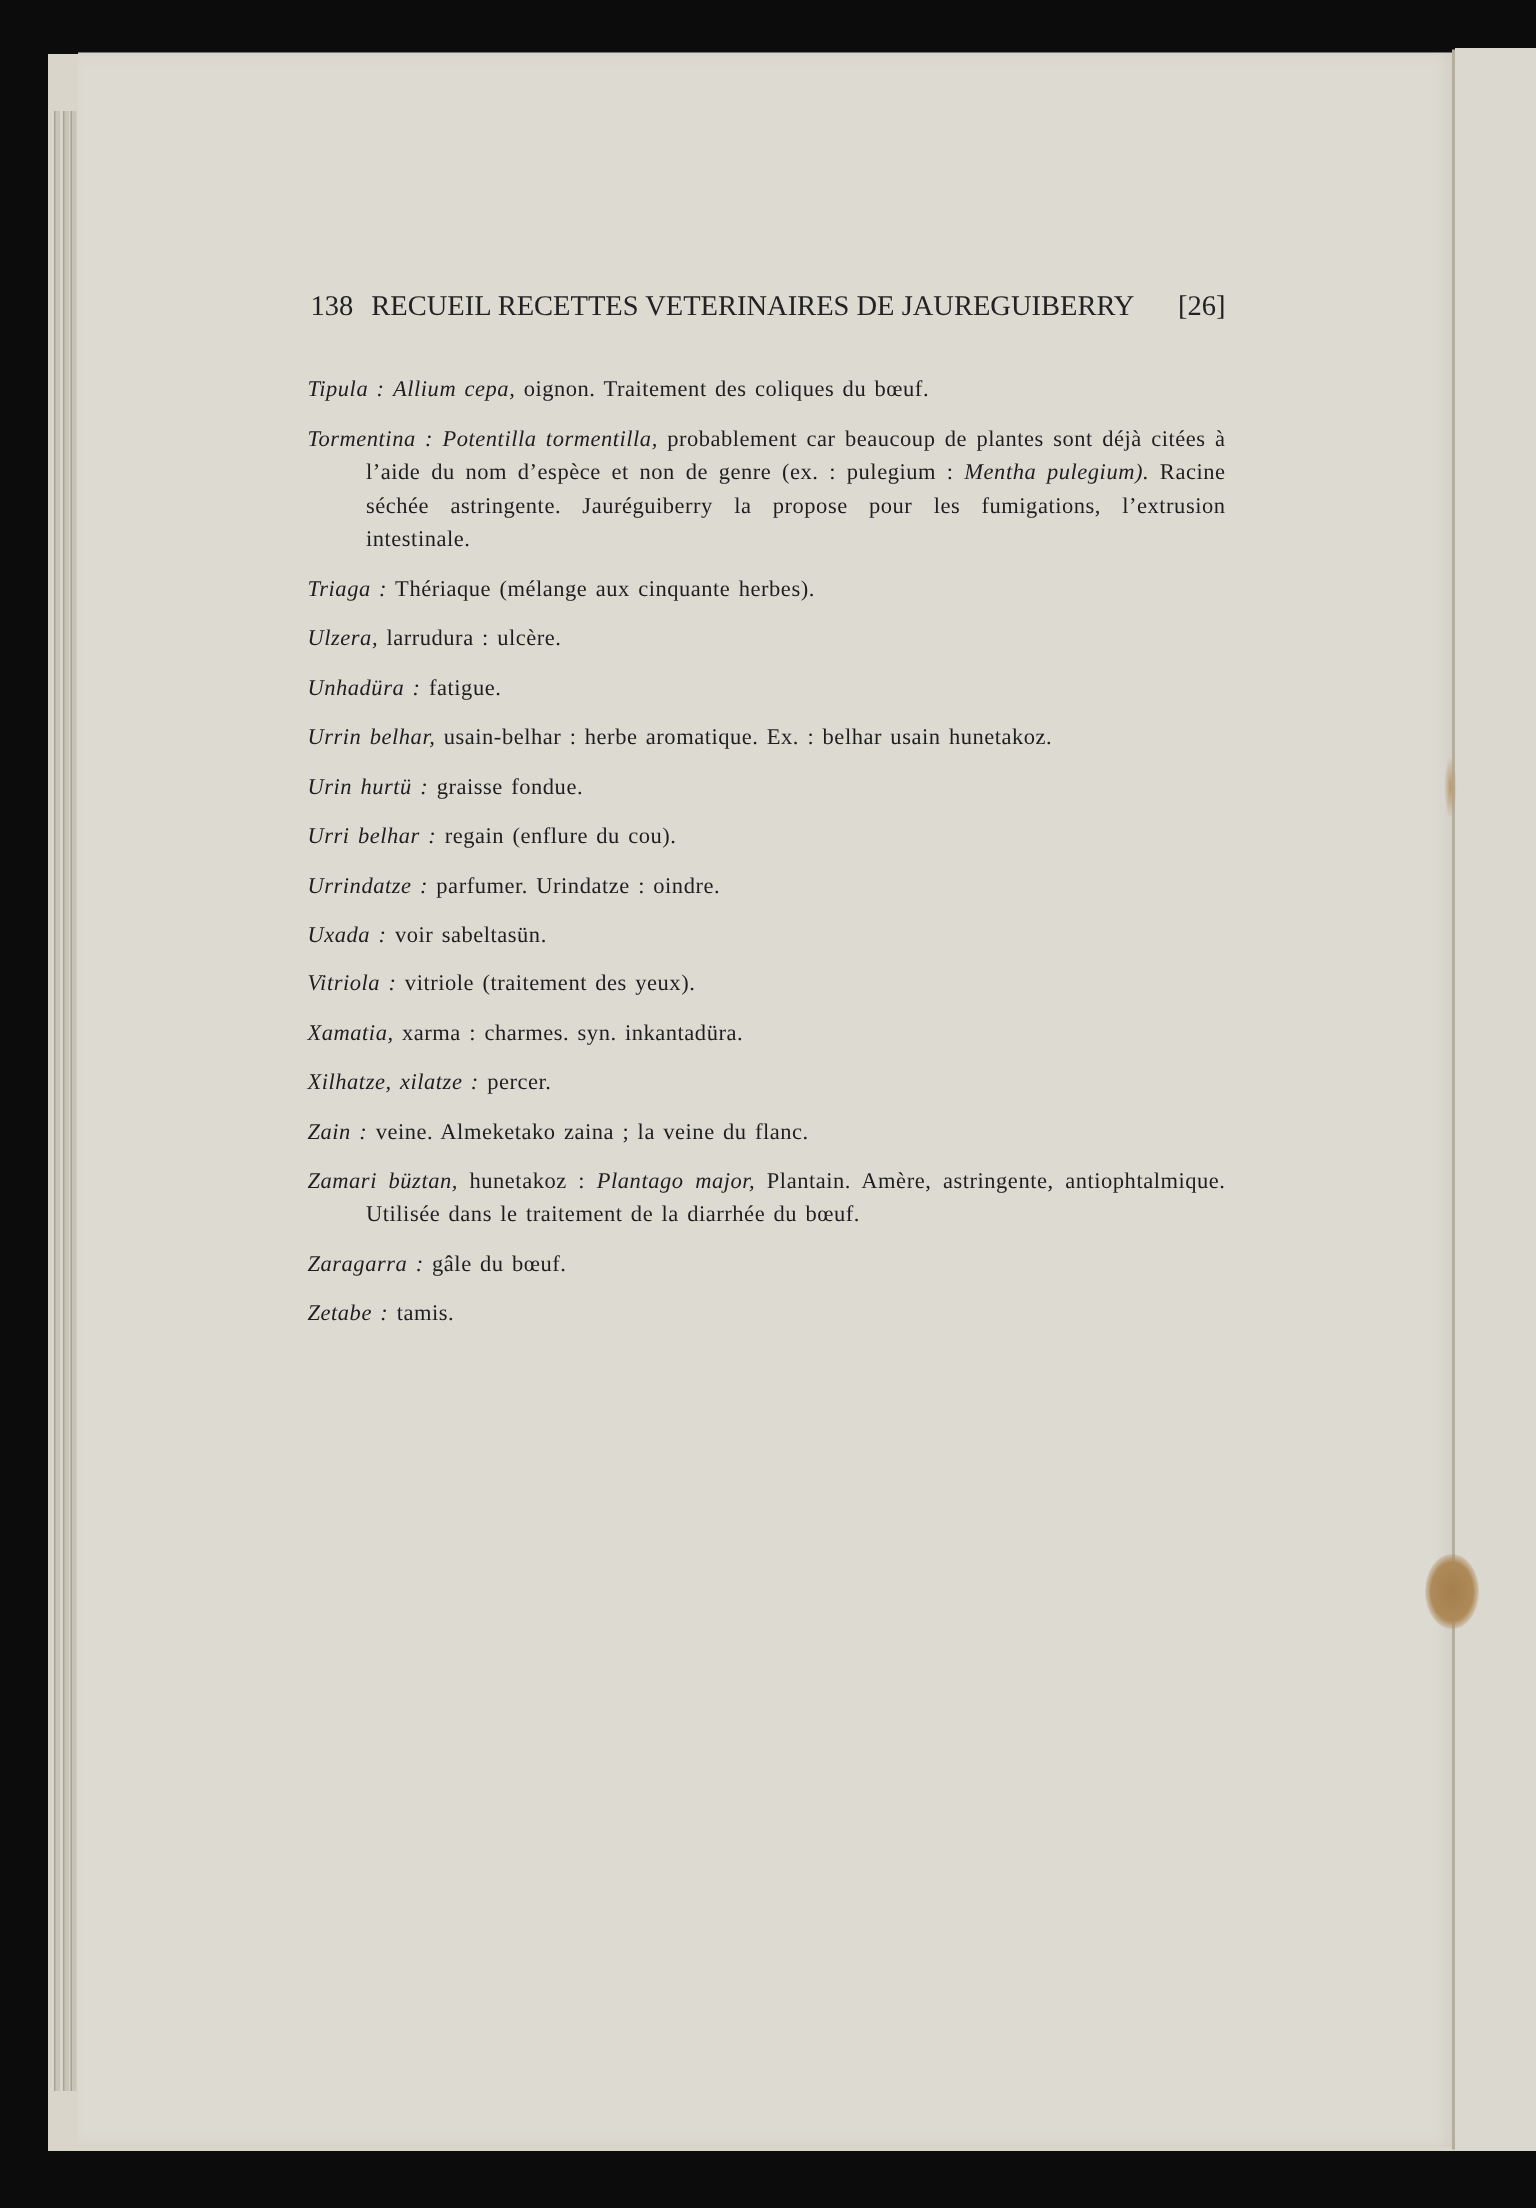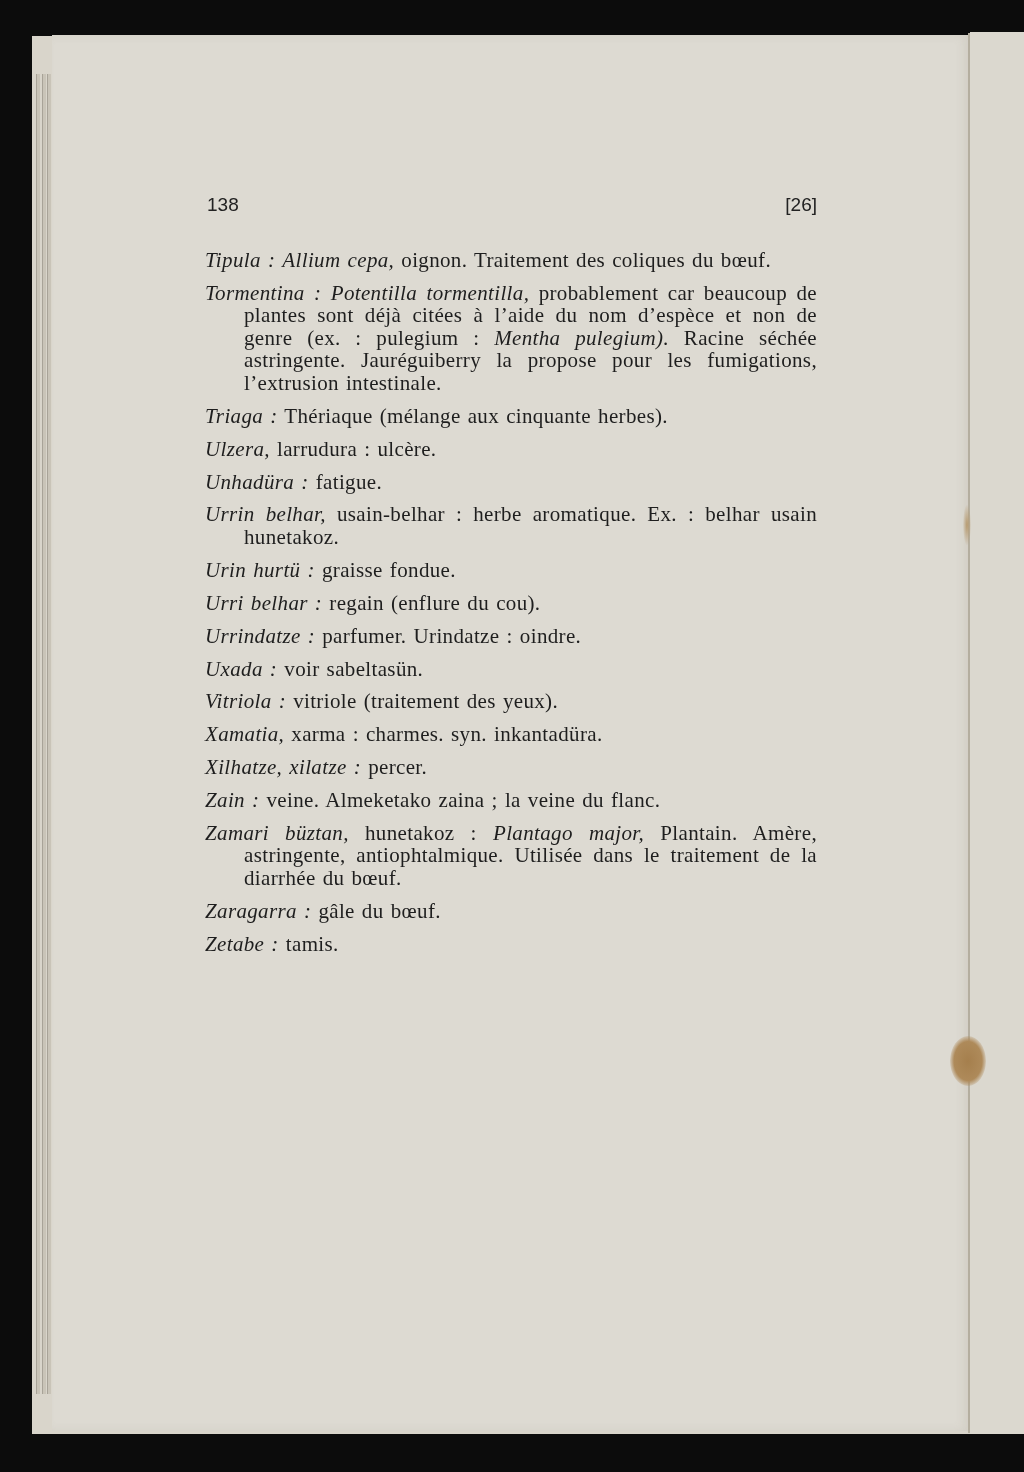--- a/index.html
+++ b/index.html
@@ -33,29 +33,29 @@
       border-radius:50%;
       background:radial-gradient(ellipse at center, #a57f4d 0%, #ae8a5a 55%, rgba(174,138,90,0) 75%);
     }
     .nick {
       position:absolute; left:963px; top:505px; width:8px; height:40px;
       border-radius:50%;
       background:radial-gradient(ellipse at center, #b69a6f 0%, rgba(182,154,111,0) 75%);
     }
     .header {
       position:absolute; left:207px; top:194px; width:610px;
-      font-family:Liberation Sans, sans-serif; font-size:19px; color:#222;
+      font-family:Liberation Serif, serif; font-size:19px; color:#222;
       display:flex; justify-content:space-between; white-space:nowrap;
       letter-spacing:0px;
     }
     .header .pgnum { margin-right:12px; }
     .header .title { flex:1; }
     .content {
       position:absolute; left:205px; top:249px; width:612px;
-      font-family:"Liberation Serif", serif; font-size:21px; color:#1e1e1e;
+      font-family:"Liberation Serif", serif; font-size:15px; color:#1e1e1e;
       line-height:22.5px;
     }
     .entry {
       text-align:justify;
       padding-left:39px; text-indent:-39px;
       margin:0 0 10.4px 0;
       letter-spacing:0.35px;
       word-spacing:1.5px;
     }
     .entry .term, .entry i { font-style:italic; }
@@ -69,20 +69,21 @@
   <div class="stack-edge" style="left:15px"></div>
 </div>
 <div class="page"></div>
 <div class="next-page"></div>
 <div class="gutter"></div>
 <div class="nick"></div>
 <div class="stain"></div>
 
 <div class="header">
   <span class="pgnum">138</span>
+  <span class="title">RECUEIL RECETTES VETERINAIRES DE JAUREGUIBERRY</span>
   <span class="section">[26]</span>
 </div>
 
 <div class="content" id="content">
     <p class="entry"><span class="term">Tipula :</span><span> </span><i>Allium cepa,</i><span> oignon. Traitement des coliques du bœuf.</span></p>
     <p class="entry"><span class="term">Tormentina :</span><span> </span><i>Potentilla tormentilla,</i><span> probablement car beaucoup de plantes sont déjà citées à l’aide du nom d’espèce et non de genre (ex. : pulegium : </span><i>Mentha pulegium).</i><span> Racine séchée astringente. Jauréguiberry la propose pour les fumigations, l’extrusion intestinale.</span></p>
     <p class="entry"><span class="term">Triaga :</span><span> Thériaque (mélange aux cinquante herbes).</span></p>
     <p class="entry"><span class="term">Ulzera,</span><span> larrudura : ulcère.</span></p>
     <p class="entry"><span class="term">Unhadüra :</span><span> fatigue.</span></p>
     <p class="entry"><span class="term">Urrin belhar,</span><span> usain-belhar : herbe aromatique. Ex. : belhar usain hunetakoz.</span></p>

